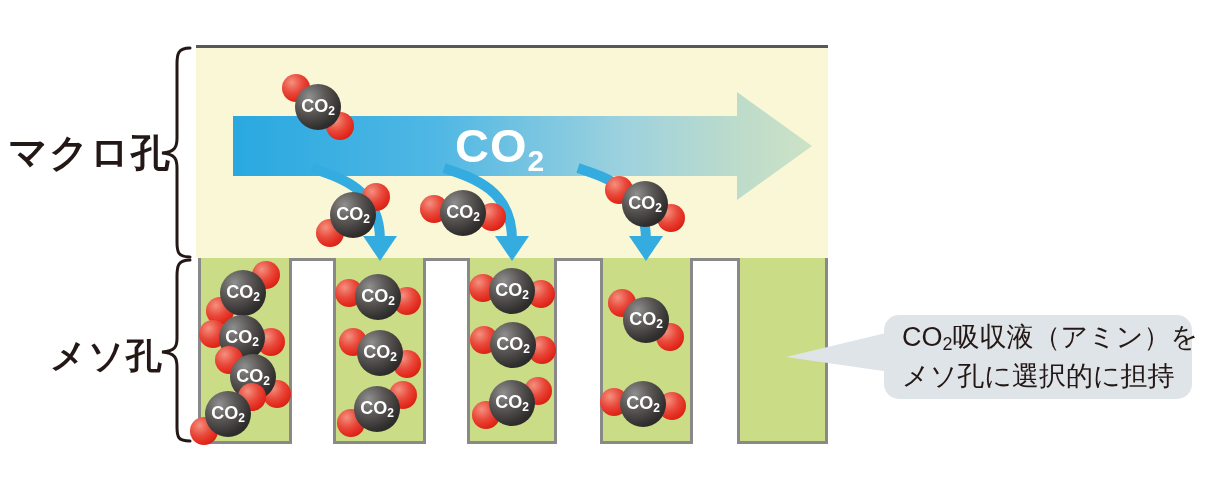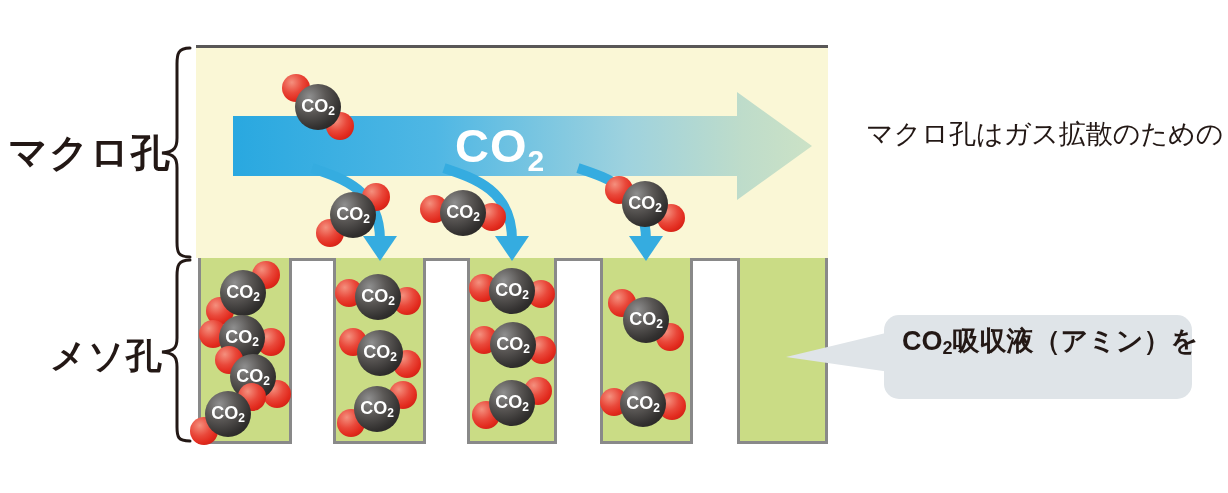--- a/index.html
+++ b/index.html
@@ -12,21 +12,21 @@
   .column{position:absolute;top:258px;height:186px;background:#cadc85;border:3px solid #898989;border-top:none;box-sizing:border-box;z-index:1;}
   .slot-border{position:absolute;top:258px;height:3px;background:#898989;z-index:2;}
   #overlay{position:absolute;left:0;top:0;z-index:4;}
   .side-label{position:absolute;font-weight:700;color:#231815;z-index:6;white-space:nowrap;}
   .macro-label{left:8px;top:126px;font-size:39px;letter-spacing:1px;}
   .meso-label{left:50px;top:332px;font-size:36px;letter-spacing:1px;}
   .arrow-label{position:absolute;left:455px;top:118px;z-index:5;color:#ffffff;font-weight:700;font-size:47px;letter-spacing:1px;white-space:nowrap;}
   .arrow-label .bigsub{font-size:30px;vertical-align:-9px;letter-spacing:0;}
   .note{position:absolute;left:866px;top:115px;font-size:27px;line-height:39px;font-weight:500;z-index:6;white-space:nowrap;}
   .bubble{position:absolute;left:884px;top:315px;width:308px;height:84px;background:#dfe4e8;border-radius:15px;z-index:6;box-sizing:border-box;padding:6px 0 0 18px;}
-  .bline{font-size:27px;line-height:40px;font-weight:700;white-space:nowrap;}
+  .bline{font-size:27px;line-height:32px;font-weight:400;white-space:nowrap;}
   .sub2{font-size:18px;vertical-align:-4px;}
   .molecule{position:absolute;width:80px;height:80px;z-index:5;}
   .oxy{position:absolute;width:28px;height:28px;border-radius:50%;
     background:radial-gradient(circle at 35% 30%, #f4907e 0%, #e9483a 40%, #e22b1e 65%, #bc150c 100%);}
   .carbon{position:absolute;left:17px;top:17px;width:46px;height:46px;border-radius:50%;
     background:radial-gradient(circle at 32% 28%, #8f8f8f 0%, #5a5755 35%, #333130 68%, #191817 100%);
     display:flex;align-items:center;justify-content:center;}
   .mlabel{color:#fff;font-weight:700;font-size:18px;letter-spacing:0;white-space:nowrap;}
   .msub{font-size:12px;vertical-align:-3px;}
 </style>
@@ -61,25 +61,25 @@
     <path fill="none" stroke="#231815" stroke-width="3" stroke-linecap="round" d="M190,260 C178,260 177,266 177,276 L177,338 C177,347 175,351 162,352 C175,353 177,358 177,367 L177,427 C177,437 178,441 190,441"></path>
     <polygon fill="#dfe4e8" points="890,332 890,372 786,357"></polygon>
   </svg>
 
   <div class="side-label meso-label">メソ孔</div>
   <div class="side-label macro-label">マクロ孔</div>
 
   <div class="arrow-label"><span>CO</span><span class="bigsub">2</span></div>
 
   <div class="note">
-    <div>マクロ孔はガス拡散のための</div>
   </div>
 
   <div class="bubble">
     <div class="bline"><span>CO</span><span class="sub2">2</span><span>吸収液（アミン）を</span></div>
+    <div class="bline">メソ孔に選択的に担持</div>
   </div>
 
 <div class="column" style="left: 198px; width: 94px;"></div>
     <div class="column" style="left: 333px; width: 93px;"></div>
     <div class="column" style="left: 467px; width: 90px;"></div>
     <div class="column" style="left: 600px; width: 93px;"></div>
     <div class="column" style="left: 737px; width: 91px;"></div>
     <div class="slot-border" style="left: 289px; width: 47px;"></div>
     <div class="slot-border" style="left: 423px; width: 47px;"></div>
     <div class="slot-border" style="left: 554px; width: 49px;"></div>

